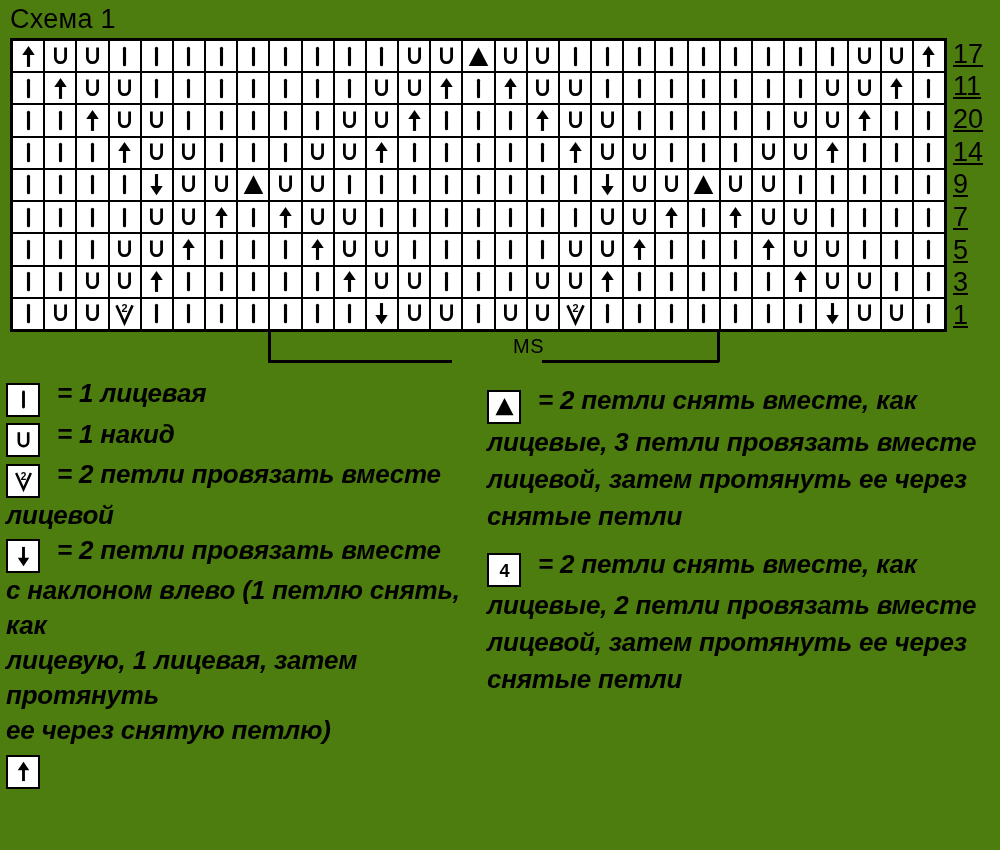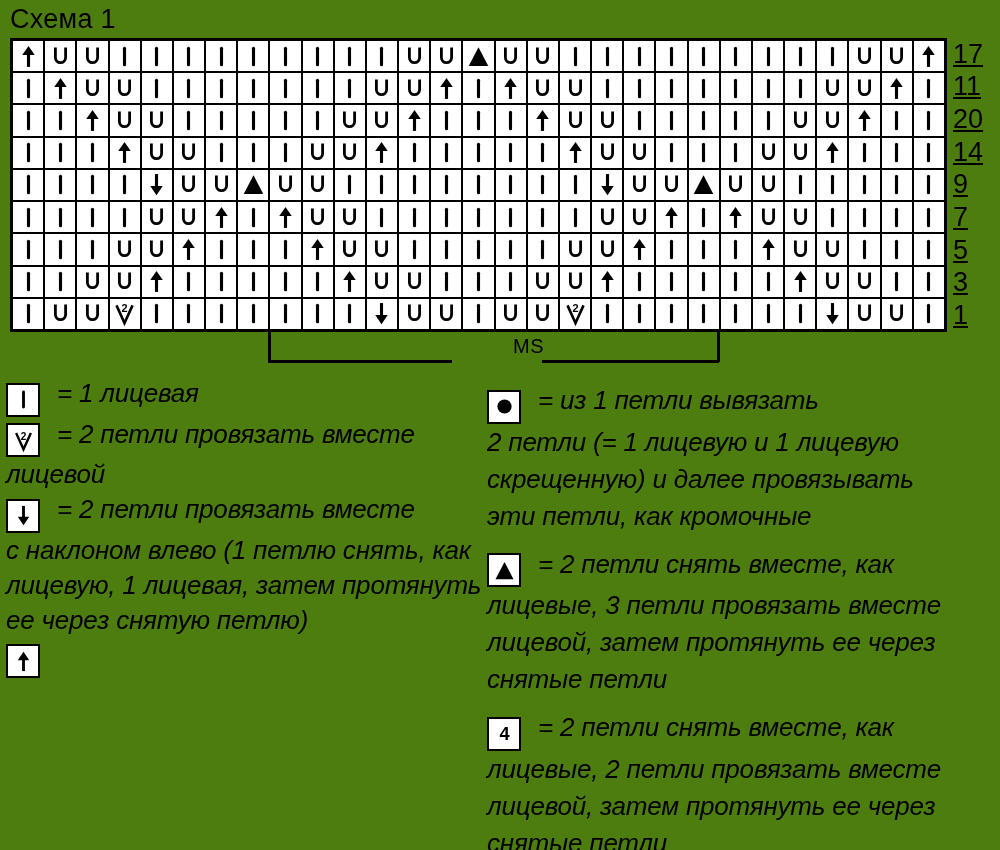--- a/index.html
+++ b/index.html
@@ -26,21 +26,21 @@
   .tick{position:absolute;width:2.5px;height:32px;background:#000;top:330px;}
   .hline{position:absolute;height:2.5px;background:#000;top:360px;}
   .ms-label{position:absolute;left:450px;top:335px;width:94px;text-align:right;
             font-size:20px;letter-spacing:.5px;}
 
   
   .legend{position:absolute;font-style:italic;font-size:26px;letter-spacing:-0.2px;}
   .legend-left{left:6px;top:376px;width:492px;line-height:35px;}
   .legend-right{left:487px;top:382px;width:508px;line-height:37px;}
   .legend-right .legend-item{margin-bottom:11px;}
-  .legend-text{white-space:pre-line;}
+  .legend-text{white-space:pre-line;font-weight:bold;}
   .sym-box{display:inline-flex;width:30px;height:30px;border:2.5px solid #000;
            align-items:center;justify-content:center;margin-right:17px;
            vertical-align:-9px;background:#fff;box-sizing:content-box;}
   .sym-box svg{display:block;width:23px;height:23px;}
   svg text{font-style:normal;font-family:"Liberation Sans",sans-serif;font-weight:bold;}
 </style>
 </head>
 <body>
 
 <div id="page">
@@ -1405,20 +1405,27 @@
   <div class="hline" style="left:542px;width:177px;"></div>
   <div class="ms-label">MS</div>
 
   <div class="legend legend-left">
     <div class="legend-item">
       <span class="sym-box">
           <svg viewBox="0 0 24 24">
             <rect x="10.5" y="2.6" width="3" height="18.8" rx="1.5" fill="#000"></rect>
           </svg>
         </span><span class="legend-text">= 1 лицевая</span>
+    </div>
+    <div class="legend-item">
+      <span class="sym-box">
+          <svg viewBox="0 0 24 24">
+            <path d="M7.1 3.4 V13 a4.9 4.9 0 0 0 9.8 0 V3.4" fill="none" stroke="#000" stroke-width="2.7"></path>
+          </svg>
+        </span><span class="legend-text">= 1 накид</span>
     </div>
     <div class="legend-item">
       <span class="sym-box">
           <svg viewBox="0 0 24 24">
             <path d="M4.3 4.2 L12 21.2 L19.7 4.2" fill="none" stroke="#000" stroke-width="2.5"></path>
             <text x="12" y="11" text-anchor="middle" font-size="10.5" fill="#000">2</text>
           </svg>
         </span><span class="legend-text">= 2 петли провязать вместе
 лицевой</span>
     </div>
@@ -1440,30 +1447,20 @@
             <polygon points="12,1.8 6,10.6 18,10.6" fill="#000"></polygon>
           </svg>
         </span>
     </div>
   </div>
 
   <div class="legend legend-right">
     <div class="legend-item">
       <span class="sym-box">
           <svg viewBox="0 0 24 24">
-            <circle cx="12" cy="12" r="7.4" fill="#000"></circle>
-          </svg>
-        </span><span class="legend-text">= из 1 петли вывязать
-2 петли (= 1 лицевую и 1 лицевую
-скрещенную) и далее провязывать
-эти петли, как кромочные</span>
-    </div>
-    <div class="legend-item">
-      <span class="sym-box">
-          <svg viewBox="0 0 24 24">
             <polygon points="12,3.2 2.6,21.2 21.4,21.2" fill="#000"></polygon>
           </svg>
         </span><span class="legend-text">= 2 петли снять вместе, как
 лицевые, 3 петли провязать вместе
 лицевой, затем протянуть ее через
 снятые петли</span>
     </div>
     <div class="legend-item">
       <span class="sym-box">
           <svg viewBox="0 0 24 24">

